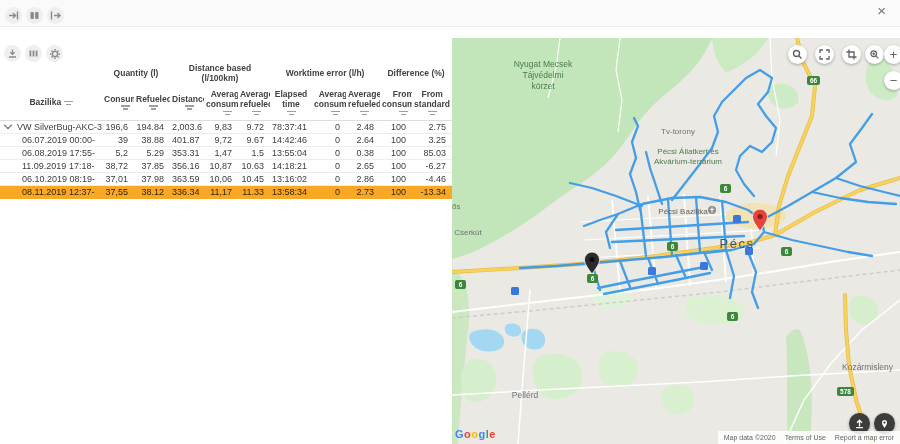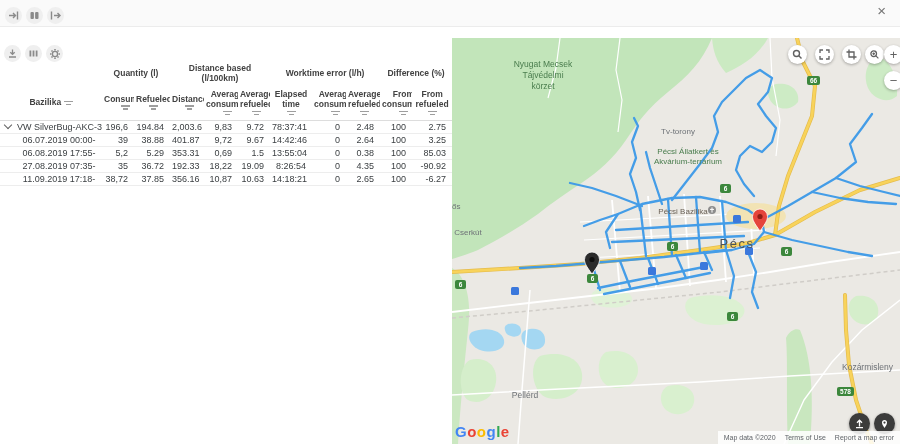--- a/index.html
+++ b/index.html
@@ -13,36 +13,36 @@
   .title{position:absolute;left:8px;top:28px;font-size:11px;font-weight:bold;color:#333;}
   
   .tablewrap{position:absolute;left:0;top:62px;width:528px;}
   table{border-collapse:collapse;table-layout:fixed;width:452px;font-size:9px;}
   th{font-size:8.5px;font-weight:bold;color:#424242;padding:1px 2px;line-height:1.2;overflow:hidden;vertical-align:middle;}
   .grp th{height:15px;border:none;}
   .cols th{height:34px;border-bottom:1px solid #ddd;text-align:center;}
   td{height:12px;border-bottom:1px solid #ededed;padding:0 6px 0 2px;overflow:hidden;white-space:nowrap;}
   td.num{text-align:right;}
   td.dim{padding-left:14px;}
-  td.dim.indent{padding-left:22px;text-align:center;}
+  td.dim.indent{padding-left:22px;}
   tr.selected td{background:#F9A825;border-bottom-color:#F9A825;color:#332400;}
   .chev{display:inline-block;width:5px;height:5px;border-right:1.3px solid #616161;border-bottom:1.3px solid #616161;transform:rotate(45deg);margin:0 6px 2px -9px;}
   .ficon{display:inline-block;width:9px;height:5px;position:relative;vertical-align:middle;}
   .ficon::before{content:"";position:absolute;top:0;left:0;width:9px;height:1.4px;background:#9e9e9e;}
   .ficon::after{content:"";position:absolute;top:3px;left:2px;width:5px;height:1.4px;background:#9e9e9e;}
   .hstack{display:inline-block;}
   .hstack .ficon{display:block;margin:1px auto 0;}
   
   .map{position:absolute;left:452px;top:38px;width:448px;height:406px;}
   .map svg{display:block}
   .mapbtn{position:absolute;width:19px;height:19px;border-radius:50%;background:#fff;box-shadow:0 1px 3px rgba(0,0,0,.3);
           display:flex;align-items:center;justify-content:center;color:#616161;font-size:13px;cursor:pointer;}
   .darkbtn{position:absolute;width:21px;height:21px;border-radius:50%;background:#3c3c3b;box-shadow:0 1px 3px rgba(0,0,0,.4);
           display:flex;align-items:center;justify-content:center;cursor:pointer;}
-  .glogo{position:absolute;left:455px;bottom:4px;font-size:15px;font-weight:bold;letter-spacing:.5px;}
+  .glogo{position:absolute;left:455px;bottom:4px;font-size:11px;font-weight:bold;letter-spacing:.5px;}
   .glogo span:nth-child(1){color:#4285F4}.glogo span:nth-child(2){color:#EA4335}.glogo span:nth-child(3){color:#FBBC05}
   .glogo span:nth-child(4){color:#4285F4}.glogo span:nth-child(5){color:#34A853}.glogo span:nth-child(6){color:#EA4335}
   .attr{position:absolute;right:0;bottom:0;height:13px;background:rgba(255,255,255,.85);font-size:7px;color:#5f6368;
         display:flex;align-items:center;gap:9px;padding:0 6px;}
   .attr a{color:#5f6368;text-decoration:none;}
 </style>
 </head>
 <body>
 
 <div class="screen">
@@ -116,21 +116,21 @@
           <th><span>Bazilika</span> <span class="ficon"></span></th>
           <th><span class="hstack"><span>Consumed</span><span class="ficon"></span></span></th>
           <th><span class="hstack"><span>Refueled</span><span class="ficon"></span></span></th>
           <th><span class="hstack"><span>Distance</span><span class="ficon"></span></span></th>
           <th><span class="hstack"><span>Average consumed</span><span class="ficon"></span></span></th>
           <th><span class="hstack"><span>Average refueled</span><span class="ficon"></span></span></th>
           <th><span class="hstack"><span>Elapsed time</span><span class="ficon"></span></span></th>
           <th><span class="hstack"><span>Average consumed</span><span class="ficon"></span></span></th>
           <th><span class="hstack"><span>Average refueled</span><span class="ficon"></span></span></th>
           <th><span class="hstack"><span>From consumed</span><span class="ficon"></span></span></th>
-          <th><span class="hstack"><span>From refueled</span><span class="ficon"></span></span></th>
+          <th><span class="hstack"><span>From standard</span><span class="ficon"></span></span></th>
         </tr>
       </thead>
       <tbody>
           <tr>
             <td class="dim"><span class="chev"></span>VW SilverBug-AKC-3t</td>
             <td class="num">196,6</td>
             <td class="num">194.84</td>
             <td class="num">2,003.6</td>
             <td class="num">9,83</td>
             <td class="num">9.72</td>
@@ -151,53 +151,66 @@
             <td class="num">0</td>
             <td class="num">2.64</td>
             <td class="num">100</td>
             <td class="num">3.25</td>
           </tr>
           <tr>
             <td class="dim indent">06.08.2019 17:55-</td>
             <td class="num">5,2</td>
             <td class="num">5.29</td>
             <td class="num">353.31</td>
-            <td class="num">0,69</td>
+            <td class="num">1,47</td>
             <td class="num">1.5</td>
             <td class="num">13:55:04</td>
             <td class="num">0</td>
             <td class="num">0.38</td>
             <td class="num">100</td>
             <td class="num">85.03</td>
-          </tr>
-          <tr>
-            <td class="dim indent">27.08.2019 07:35-</td>
-            <td class="num">35</td>
-            <td class="num">36.72</td>
-            <td class="num">192.33</td>
-            <td class="num">18,22</td>
-            <td class="num">19.09</td>
-            <td class="num">8:26:54</td>
-            <td class="num">0</td>
-            <td class="num">4.35</td>
-            <td class="num">100</td>
-            <td class="num">-90.92</td>
           </tr>
           <tr>
             <td class="dim indent">11.09.2019 17:18-</td>
             <td class="num">38,72</td>
             <td class="num">37.85</td>
             <td class="num">356.16</td>
             <td class="num">10,87</td>
             <td class="num">10.63</td>
             <td class="num">14:18:21</td>
             <td class="num">0</td>
             <td class="num">2.65</td>
             <td class="num">100</td>
             <td class="num">-6.27</td>
+          </tr>
+          <tr>
+            <td class="dim indent">06.10.2019 08:19-</td>
+            <td class="num">37,01</td>
+            <td class="num">37.98</td>
+            <td class="num">363.59</td>
+            <td class="num">10,06</td>
+            <td class="num">10.45</td>
+            <td class="num">13:16:02</td>
+            <td class="num">0</td>
+            <td class="num">2.86</td>
+            <td class="num">100</td>
+            <td class="num">-4.46</td>
+          </tr>
+          <tr class="selected">
+            <td class="dim indent">08.11.2019 12:37-</td>
+            <td class="num">37,55</td>
+            <td class="num">38.12</td>
+            <td class="num">336.34</td>
+            <td class="num">11,17</td>
+            <td class="num">11.33</td>
+            <td class="num">13:58:34</td>
+            <td class="num">0</td>
+            <td class="num">2.73</td>
+            <td class="num">100</td>
+            <td class="num">-13.34</td>
           </tr>
         </tbody>
     </table>
   </div>
 
   <div class="map">
     <svg width="448" height="406" viewBox="452 38 448 406">
       <rect x="452" y="38" width="448" height="406" fill="#EBE9E4"></rect>
 
       <g>

